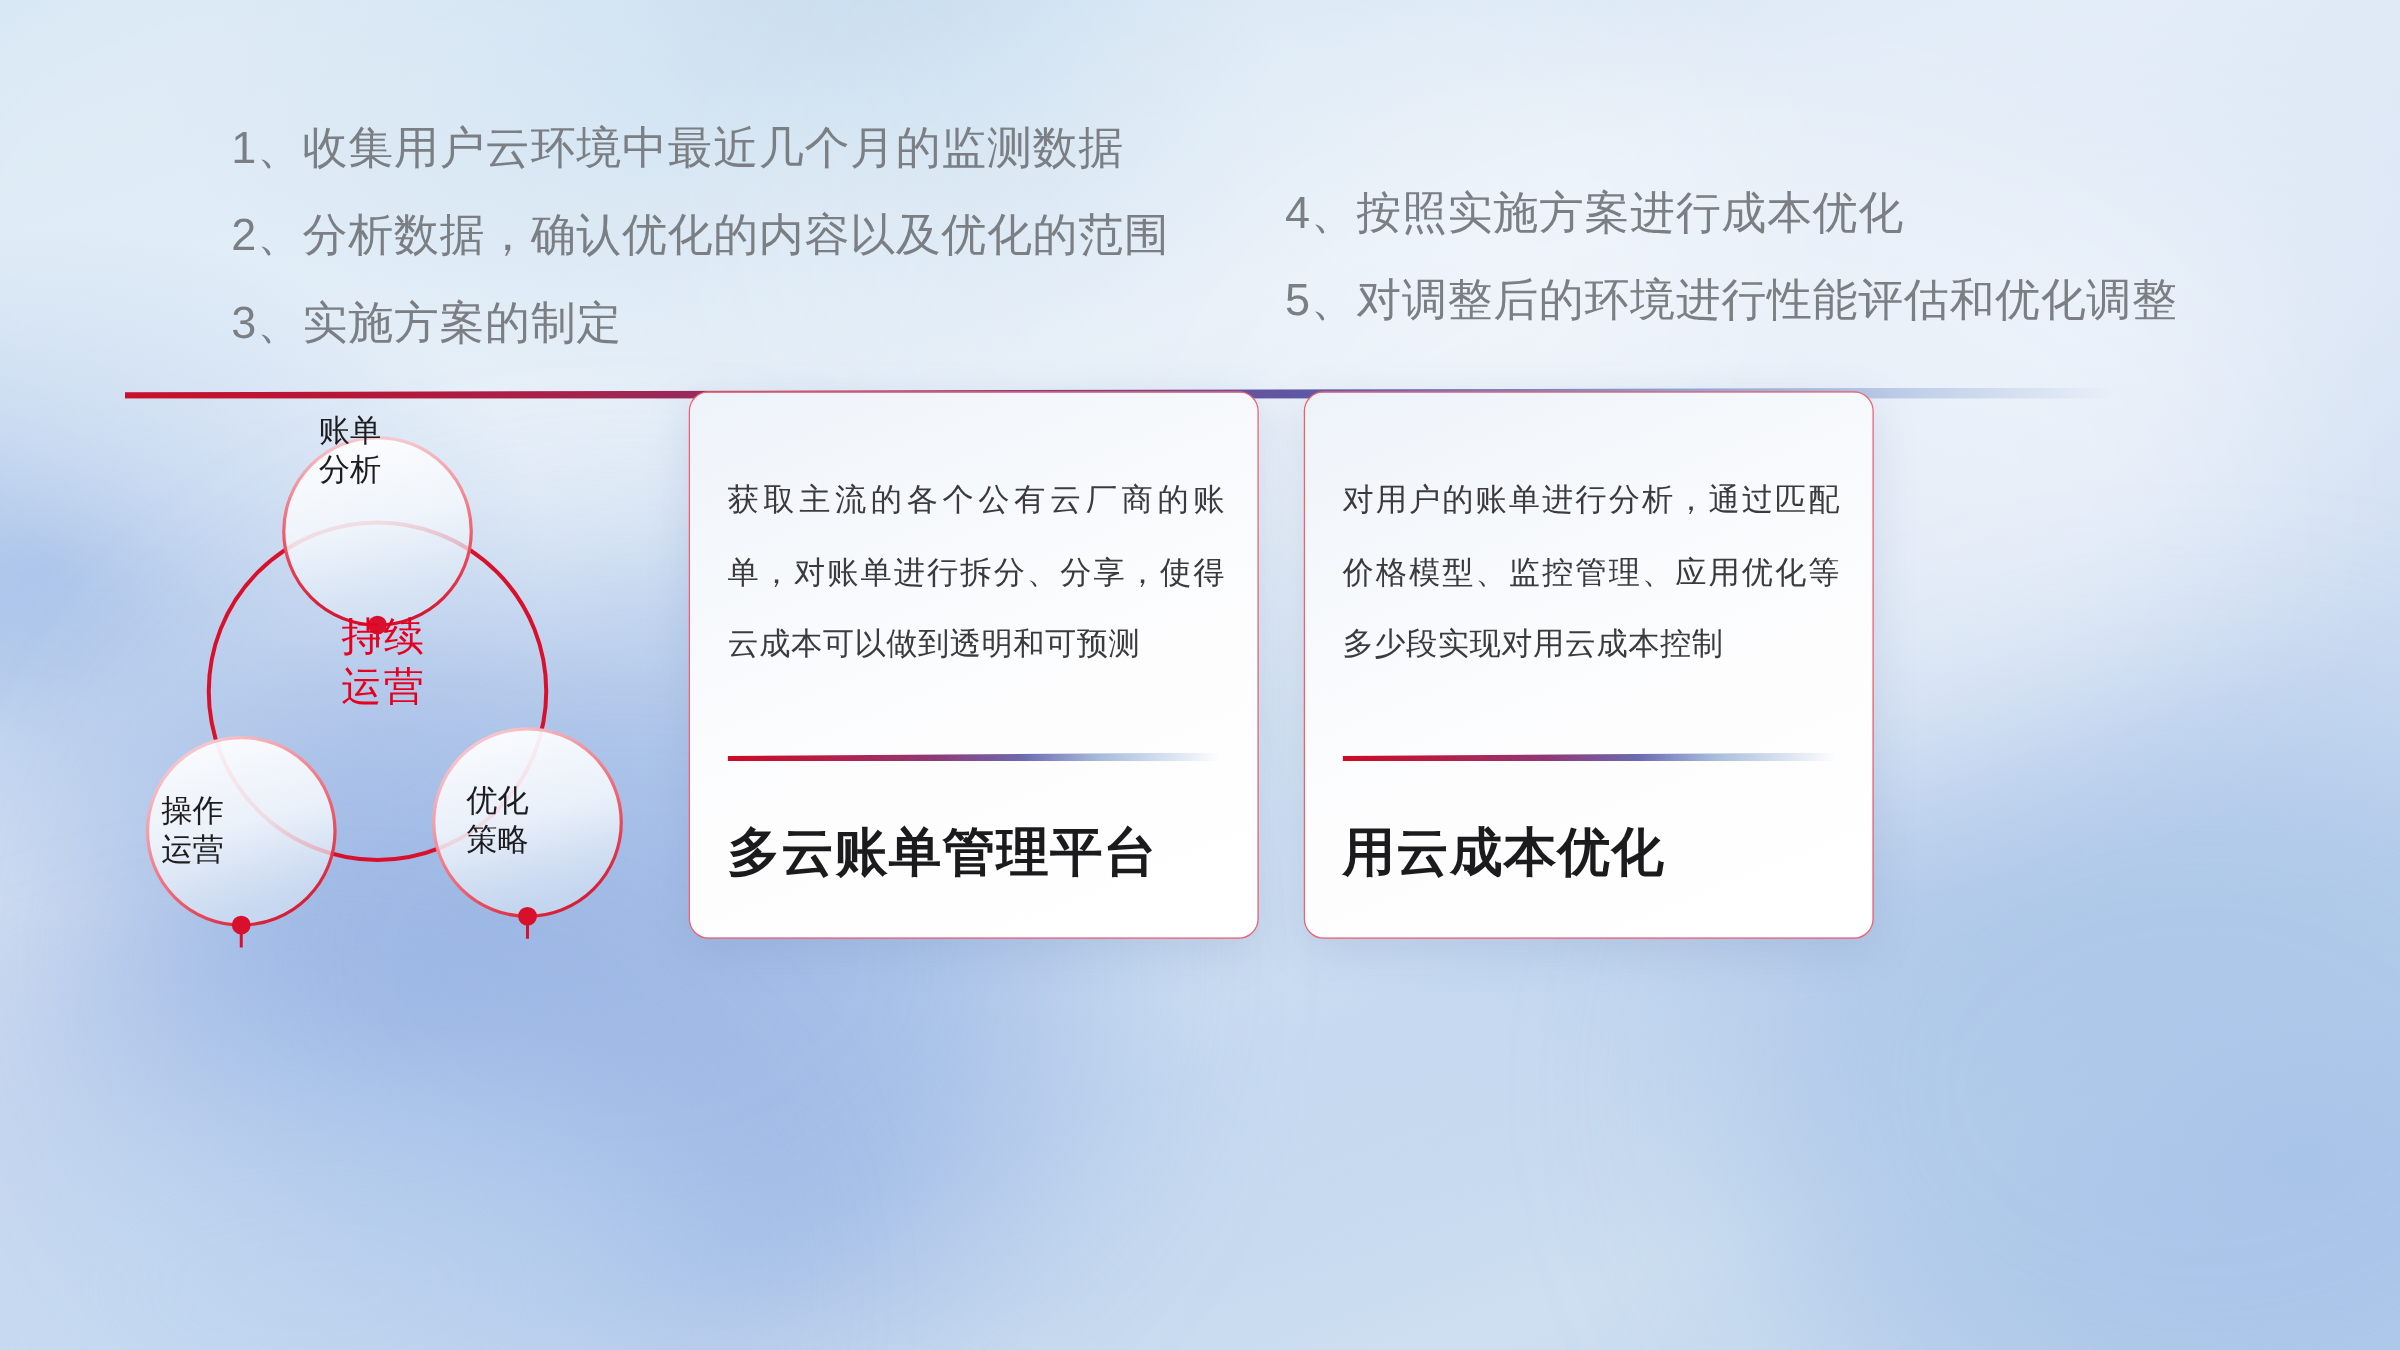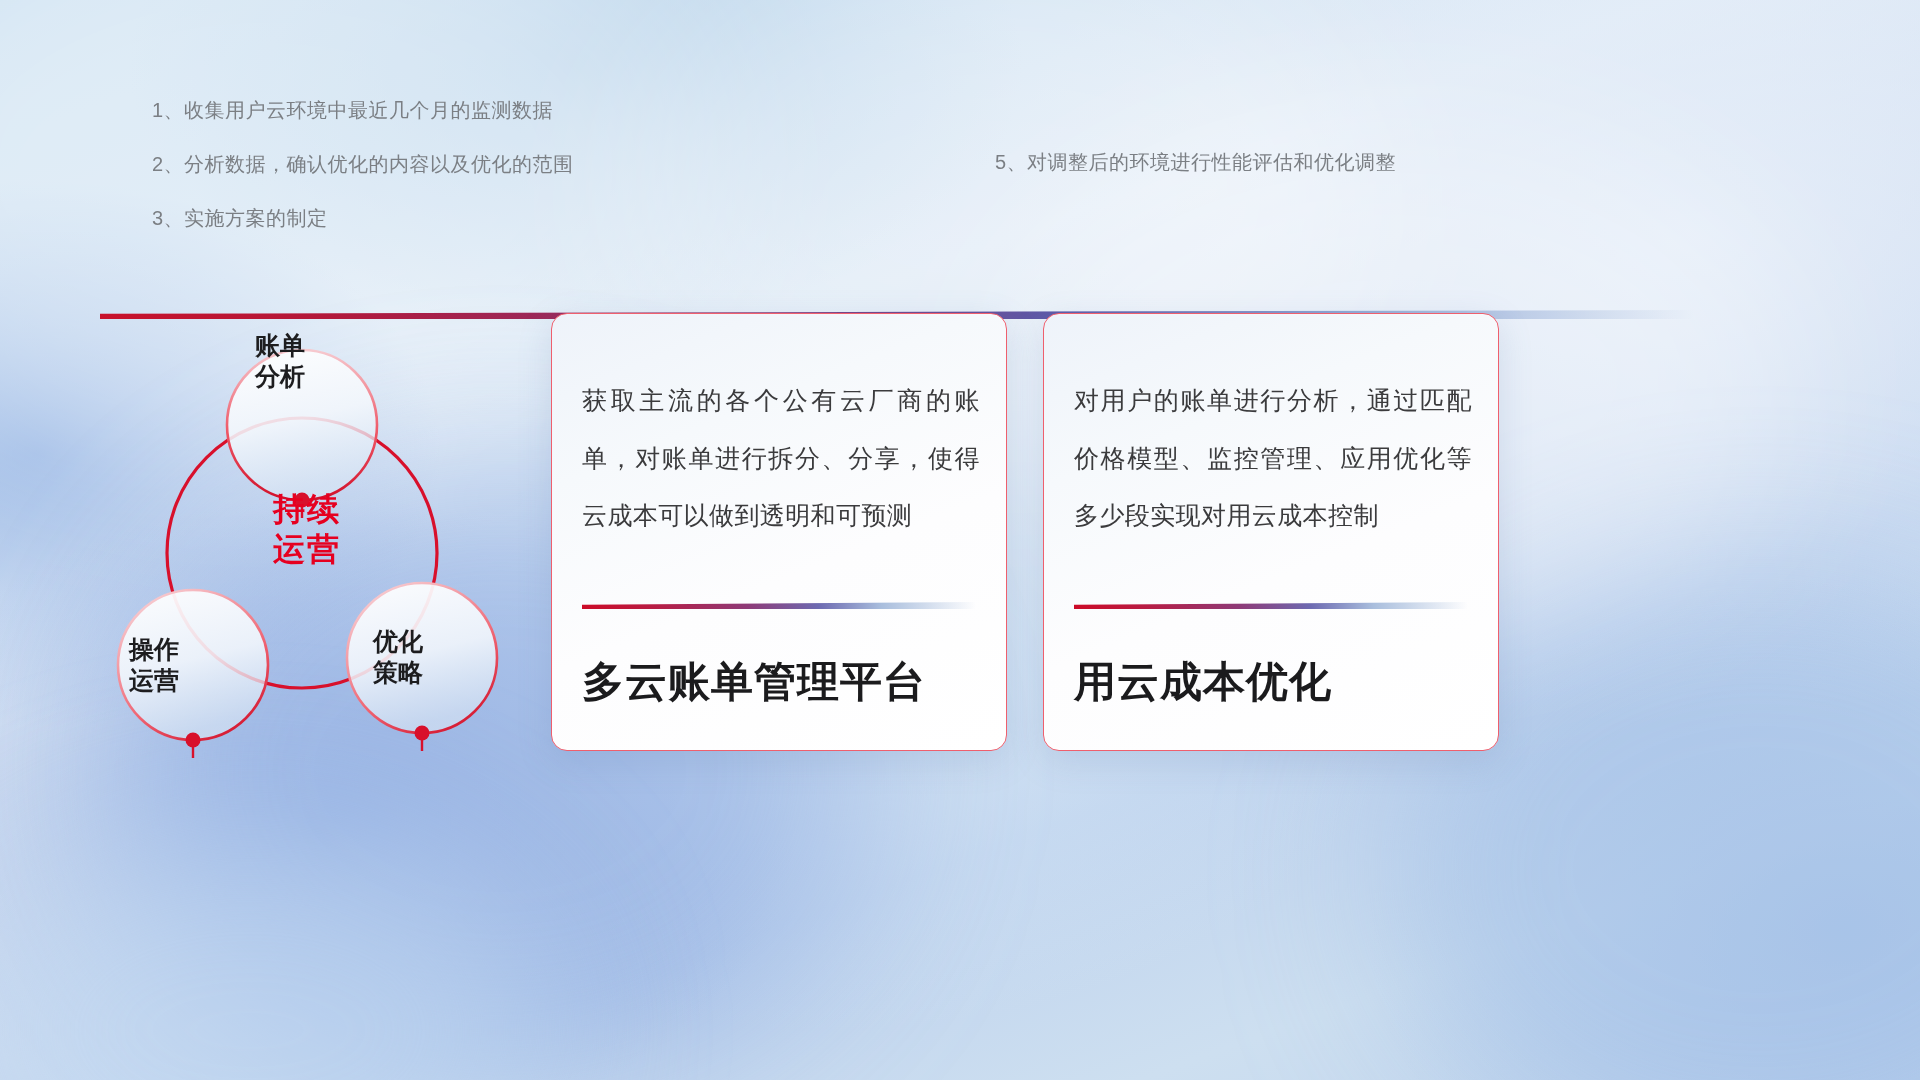--- a/index.html
+++ b/index.html
@@ -21,39 +21,39 @@
   
   .blob { position:absolute; border-radius:50%; filter:blur(80px); pointer-events:none; }
   .b1 { left:-180px; top:-140px; width:900px; height:620px; background:rgba(255,255,255,.38); }
   .b2 { left:120px; top:460px; width:760px; height:620px; background:rgba(126,160,221,.42); }
   .b3 { left:620px; top:-60px; width:760px; height:520px; background:rgba(255,255,255,.30); }
   .b4 { left:1380px; top:560px; width:760px; height:620px; background:rgba(150,182,228,.40); }
   .b5 { left:980px; top:120px; width:820px; height:520px; background:rgba(255,255,255,.34); }
   .b6 { left:-60px; top:820px; width:620px; height:420px; background:rgba(198,220,242,.55); }
 
   
-  .bullets { position:absolute; color:#7b7f84; font-size:20px; line-height:1; letter-spacing:.5px; }
+  .bullets { position:absolute; color:#7b7f84; font-size:36px; line-height:1; letter-spacing:.5px;margin-left:33px; }
   .bullets .line { margin-bottom:34px; white-space:nowrap; }
   #bullets-left  { left:152px; top:100px; }
   #bullets-right { left:995px; top:152px; }
 
   
   #header-rule {
     position:absolute; left:100px; top:310px; width:1594px; height:9px;
     background:linear-gradient(90deg,#c8112b 0%,#b3183a 14%,#8a3470 38%,#5d5aa8 60%,#8fa8d4 78%,rgba(200,218,240,0) 100%);
     border-radius:0 6px 6px 0;
     clip-path:polygon(0 42%,100% 0,100% 100%,0 100%);
   }
 
   
   #venn { position:absolute; left:80px; top:300px; width:470px; height:480px; }
   #venn svg { position:absolute; inset:0; }
   .venn-label {
     position:absolute; text-align:center; line-height:1.24;
-    font-weight:bold; color:#1d1d1f; font-size:25px; white-space:pre-line;
+    font-weight:normal; color:#1d1d1f; font-size:25px; white-space:pre-line;
   }
   #venn-label-top    { left:200px; top:330px; width:160px; }
   #venn-label-center { left:222px; top:490px; width:170px; color:#e60020; font-size:32px; letter-spacing:2px; }
   #venn-label-left   { left:74px;  top:634px; width:160px; }
   #venn-label-right  { left:318px; top:626px; width:160px; }
 
   
   .card {
     position:absolute; top:313px; width:456px; height:438px;
     border-radius:16px;
@@ -93,20 +93,21 @@
   <div class="blob b5"></div>
   <div class="blob b6"></div>
 
   <div class="bullets" id="bullets-left">
     <div class="line">1、收集用户云环境中最近几个月的监测数据</div>
     <div class="line">2、分析数据，确认优化的内容以及优化的范围</div>
     <div class="line">3、实施方案的制定</div>
   </div>
 
   <div class="bullets" id="bullets-right">
+    <div class="line">4、按照实施方案进行成本优化</div>
     <div class="line">5、对调整后的环境进行性能评估和优化调整</div>
   </div>
 
   <div id="header-rule"></div>
 
   <div id="venn">
     <svg viewBox="0 0 470 480" width="470" height="480">
       <defs>
         <linearGradient id="gWhite" x1="0" y1="0" x2="0.25" y2="1">
           <stop offset="0%" stop-color="#ffffff" stop-opacity="0.96"></stop>

